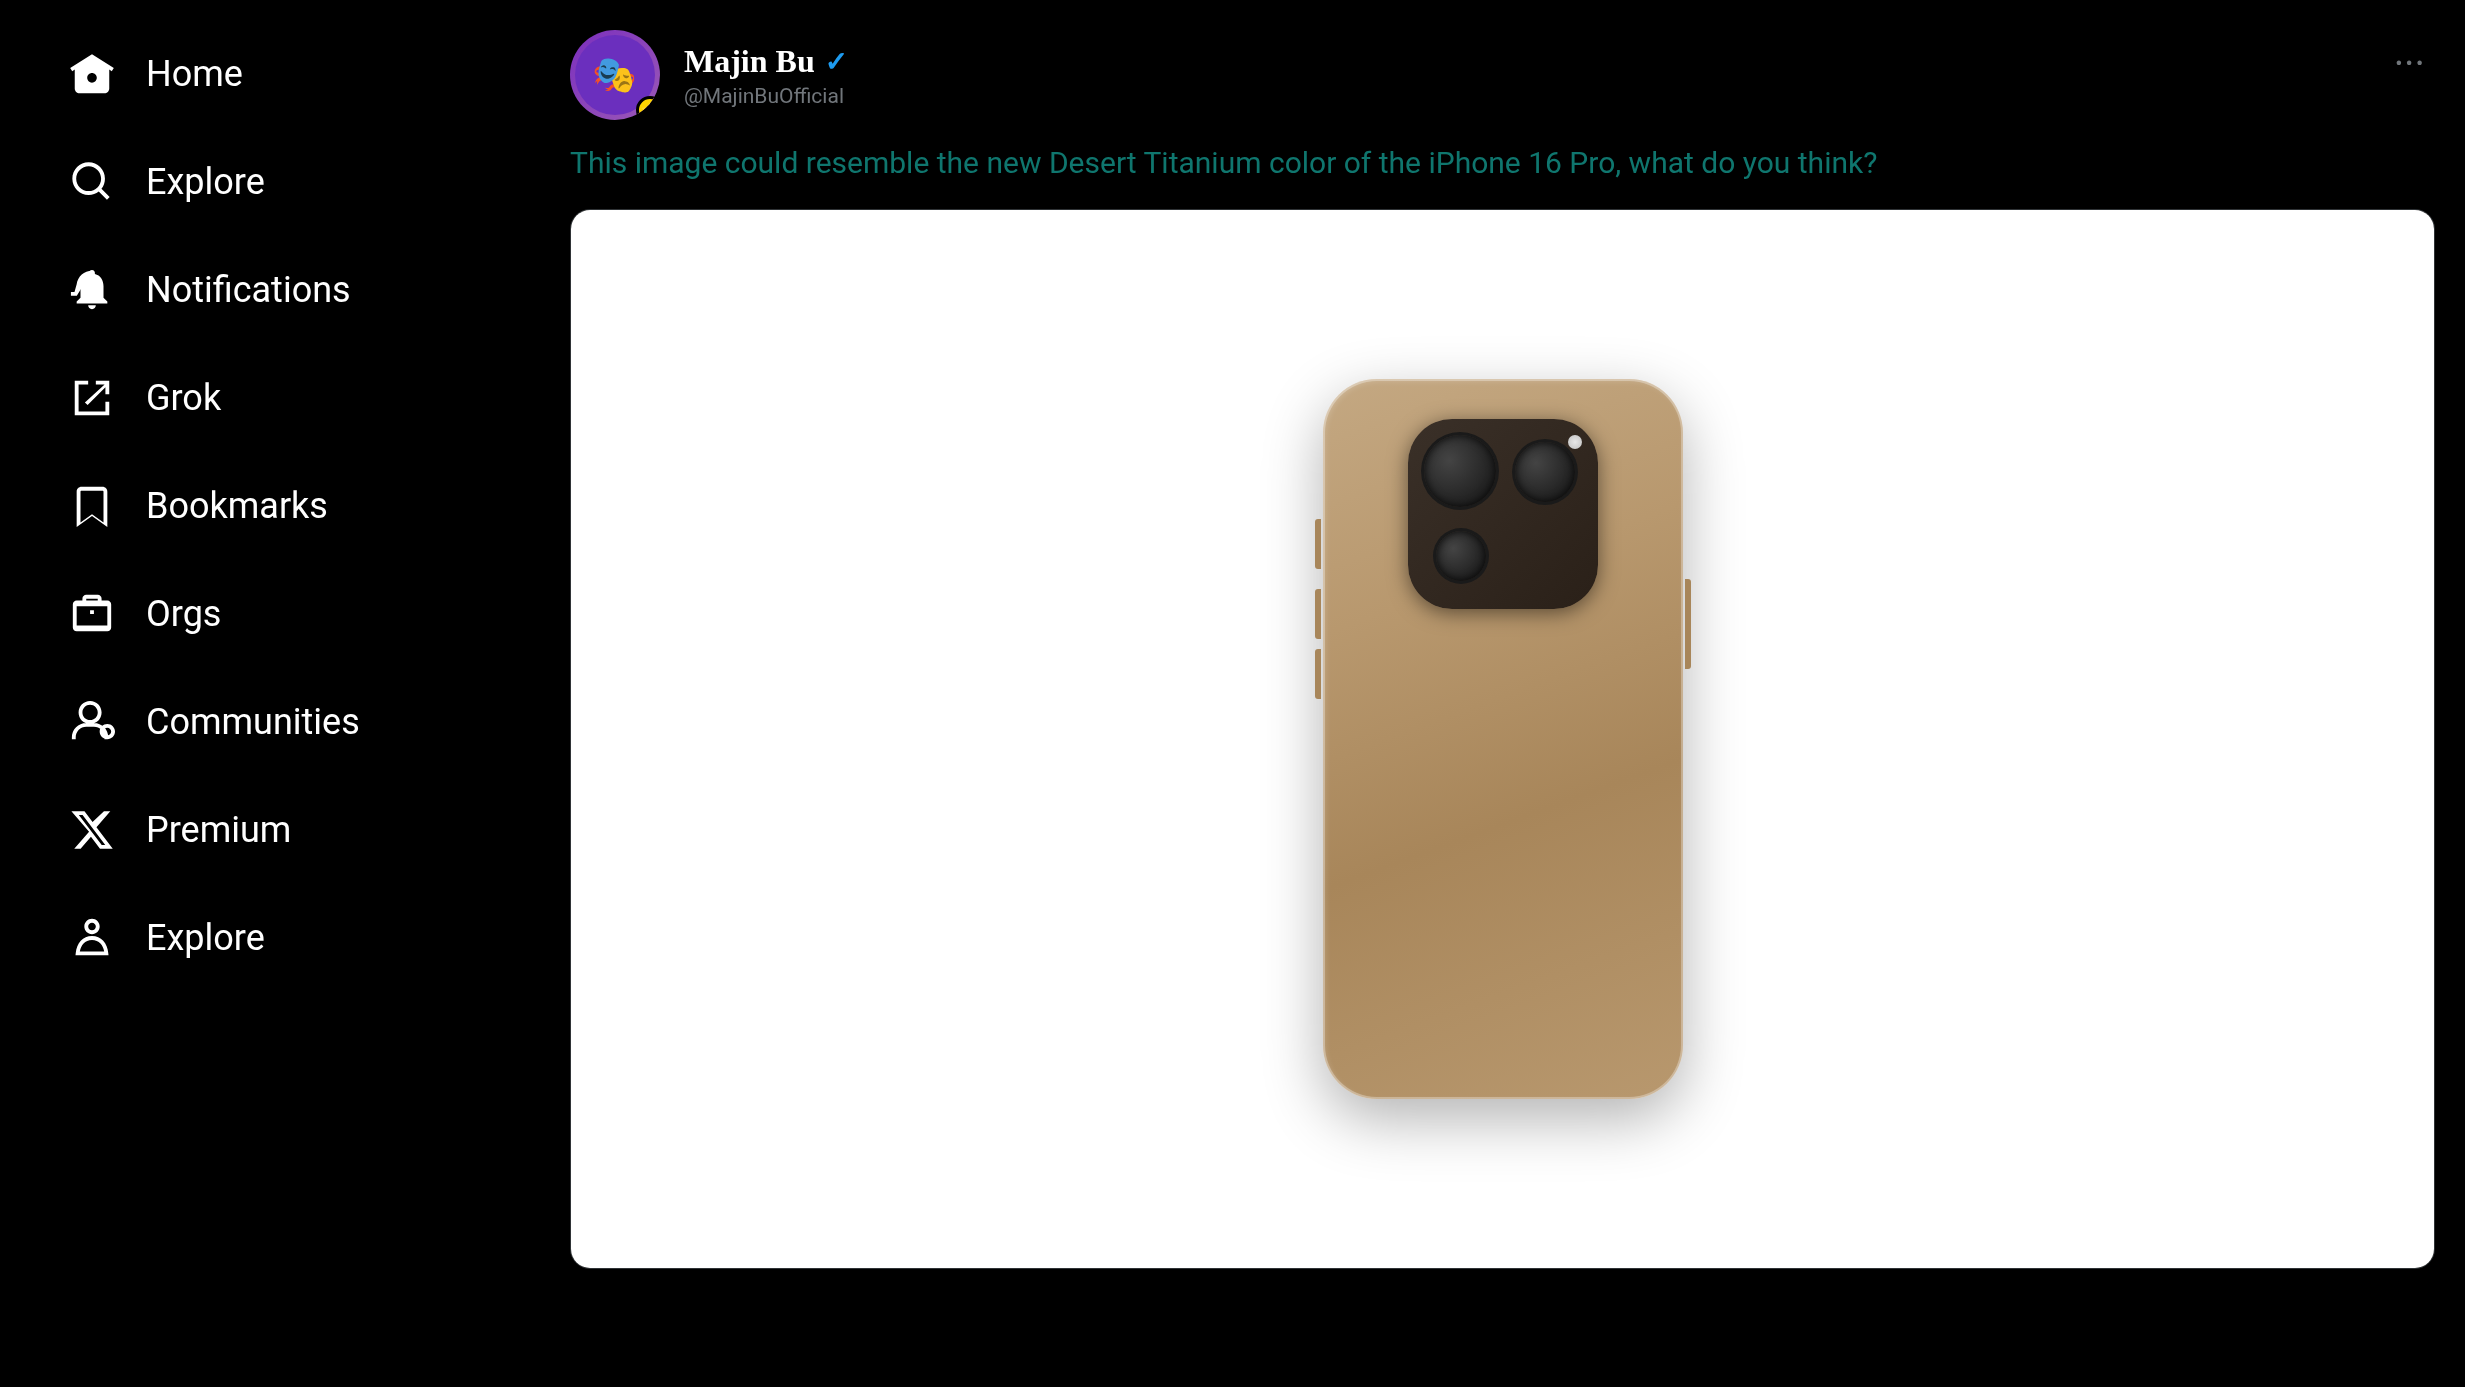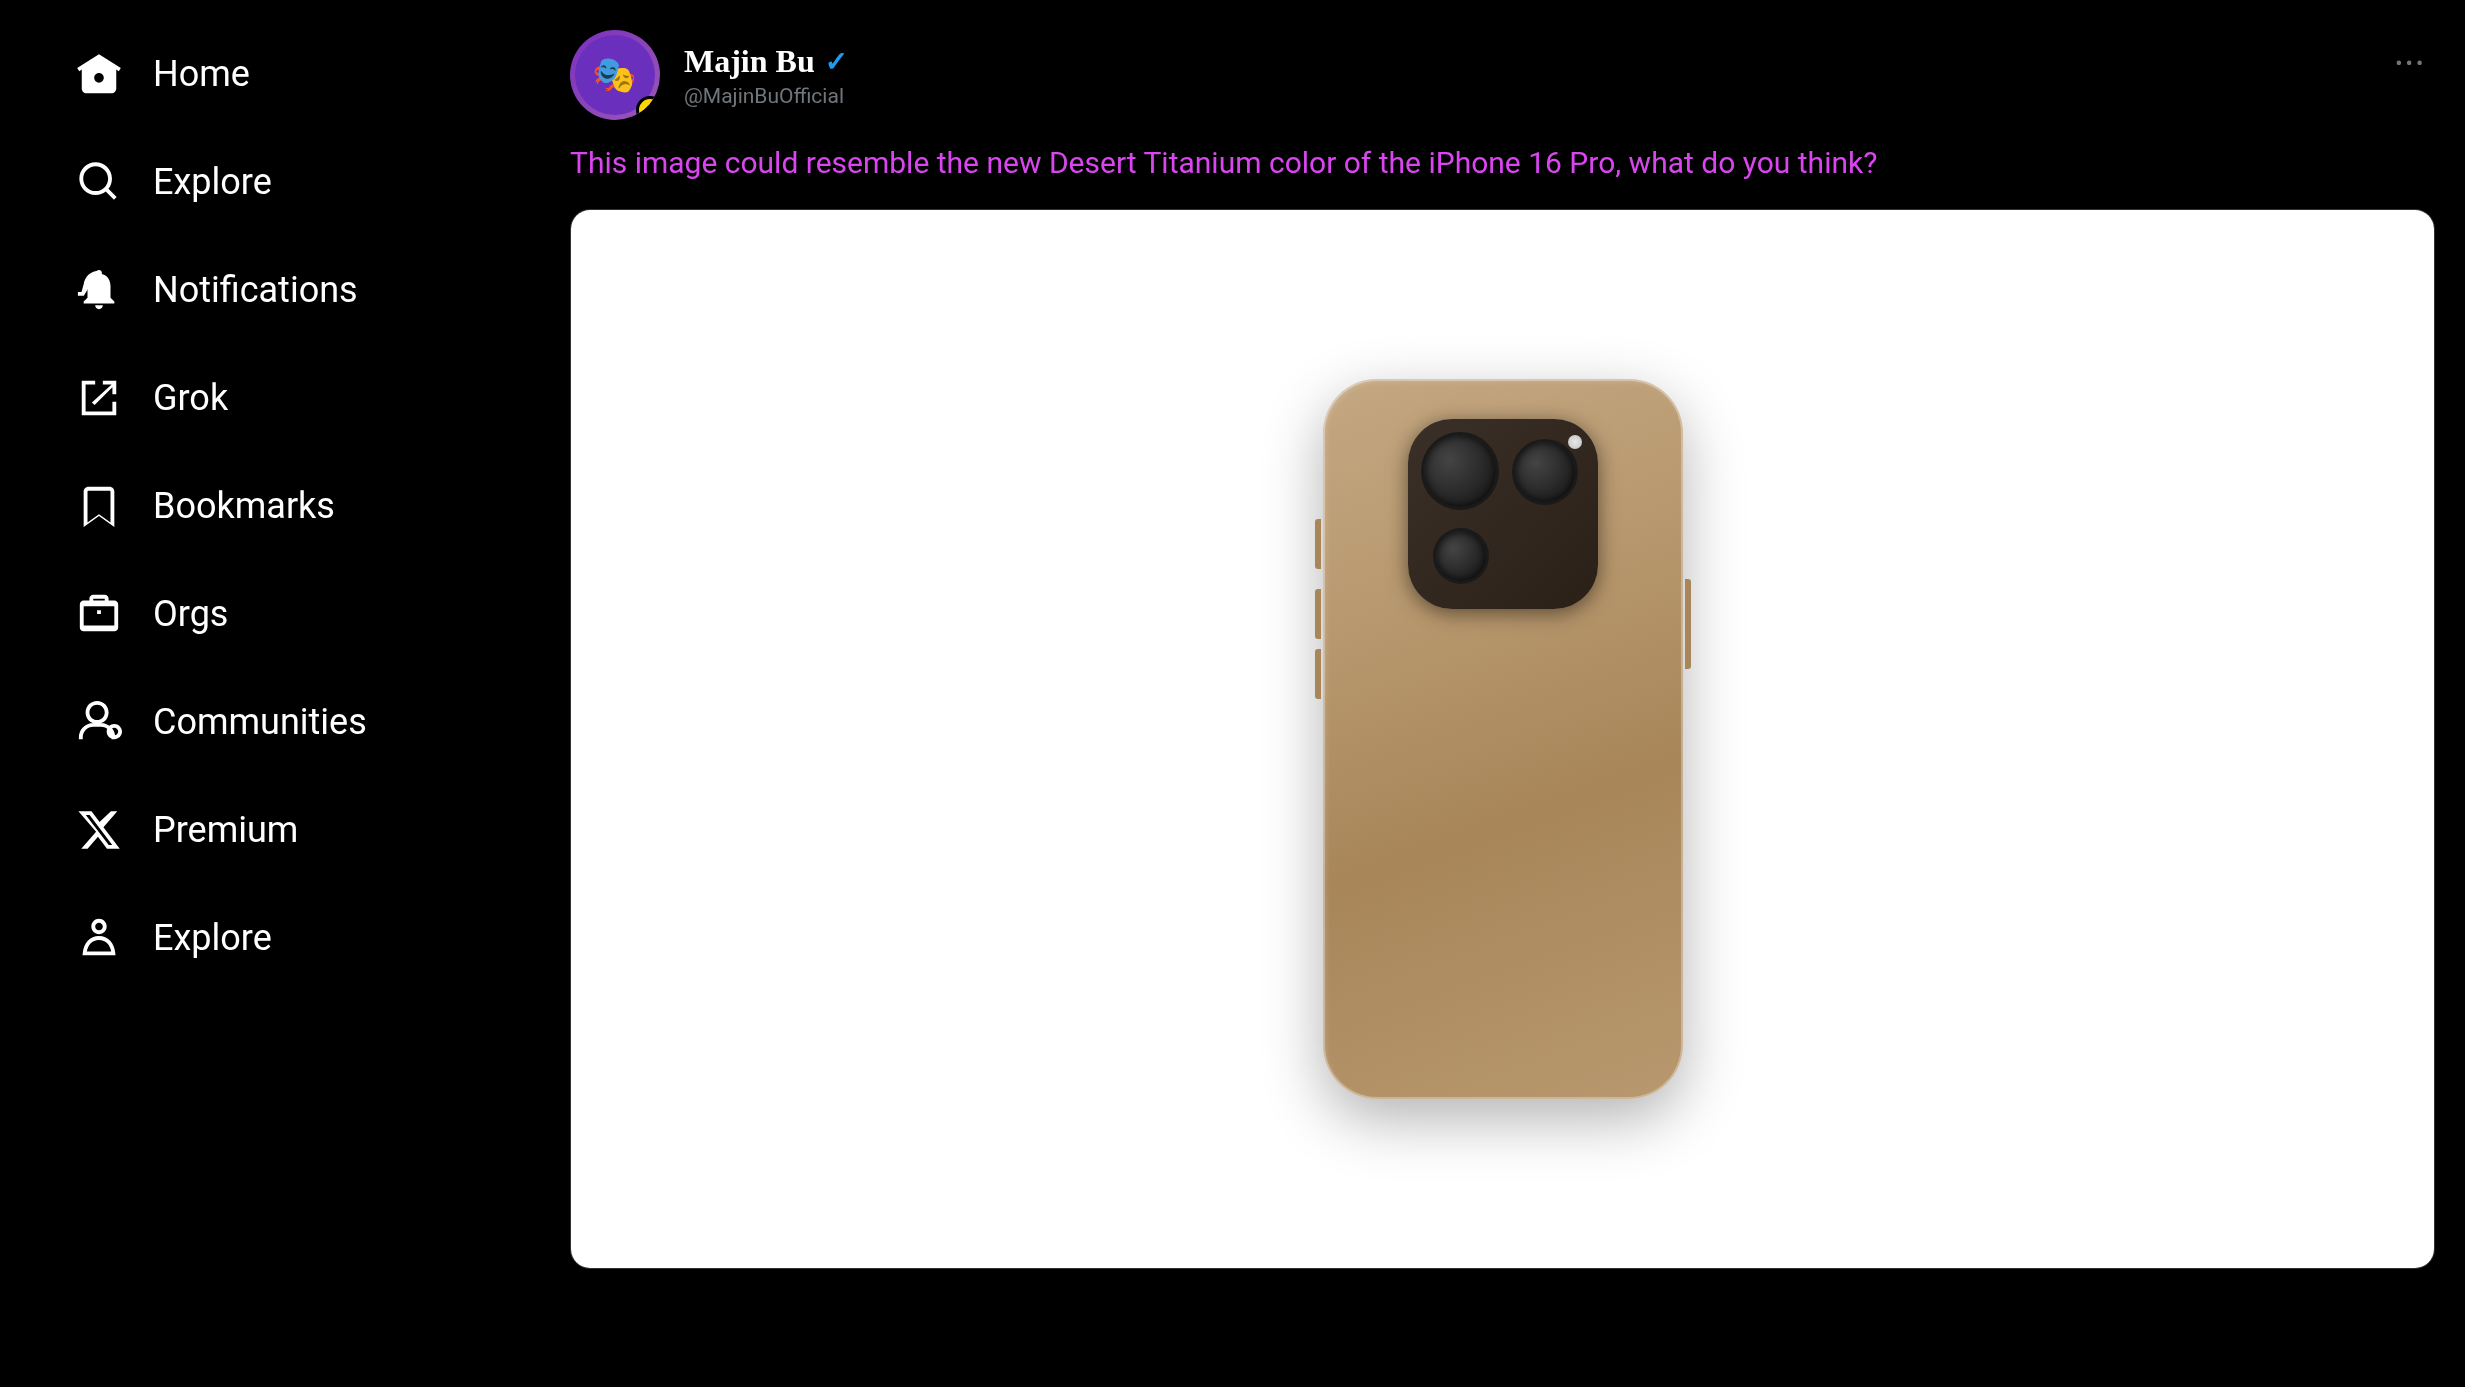--- a/index.html
+++ b/index.html
@@ -12,21 +12,21 @@
       height: 1387px;
       overflow: hidden;
     }
 
     
     .sidebar {
       width: 540px;
       background: #000;
       display: flex;
       flex-direction: column;
-      padding: 20px 9px;
+      padding: 20px 2px;
       flex-shrink: 0;
     }
     .sidebar-item {
       display: flex;
       align-items: center;
       padding: 22px 40px;
       cursor: pointer;
       border-radius: 50px;
       margin: 2px 20px;
       transition: background 0.2s;
@@ -132,21 +132,21 @@
       color: #71767B;
       font-size: 40px;
       cursor: pointer;
       padding: 10px;
     }
 
     
     .post-body {
       font-size: 30px;
       line-height: 1.5;
-      color: #d946ef;
+      color: #0f766e;
       margin-bottom: 24px;
     }
 
     
     .post-image-container {
       border: 1px solid #2F3336;
       border-radius: 20px;
       overflow: hidden;
       background: #fff;
       display: flex;

